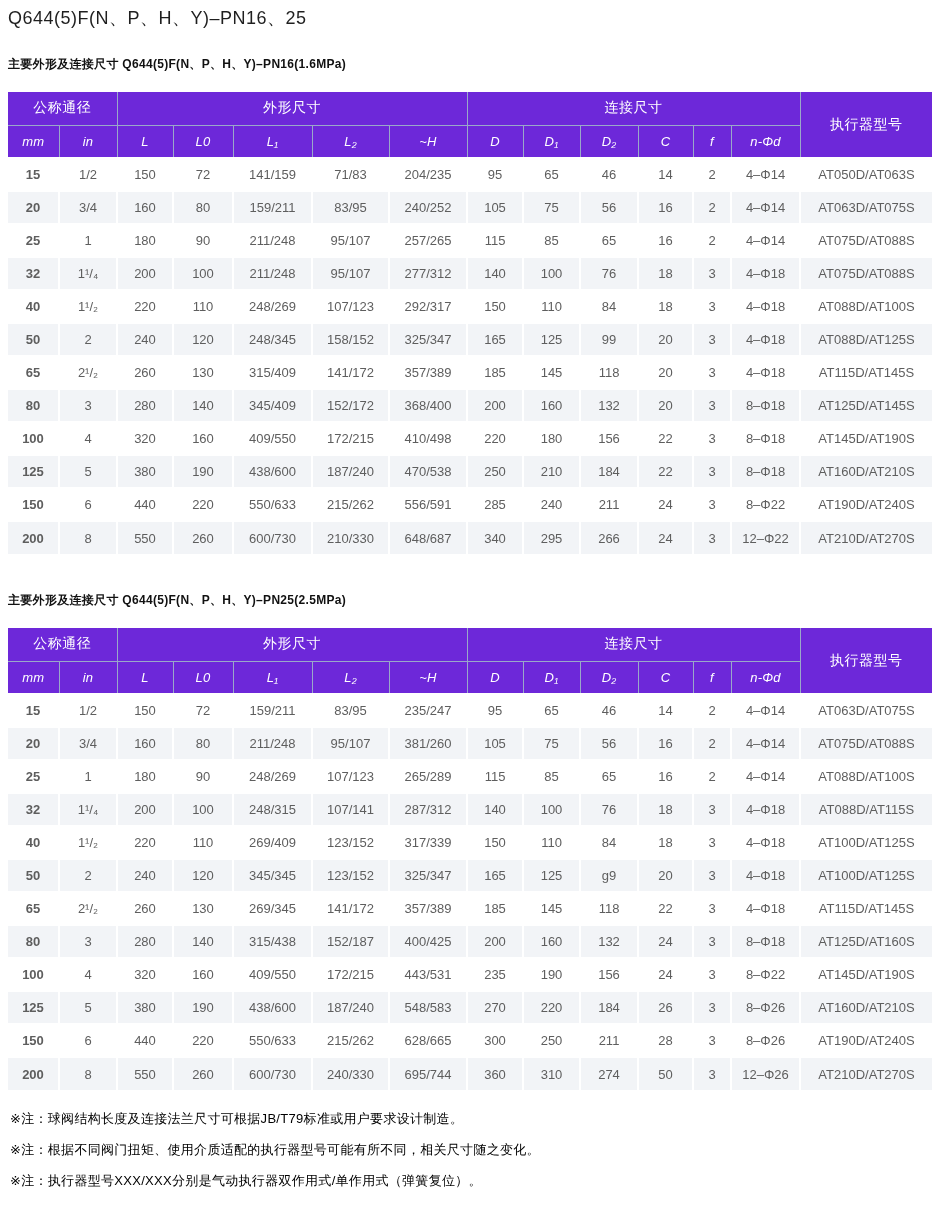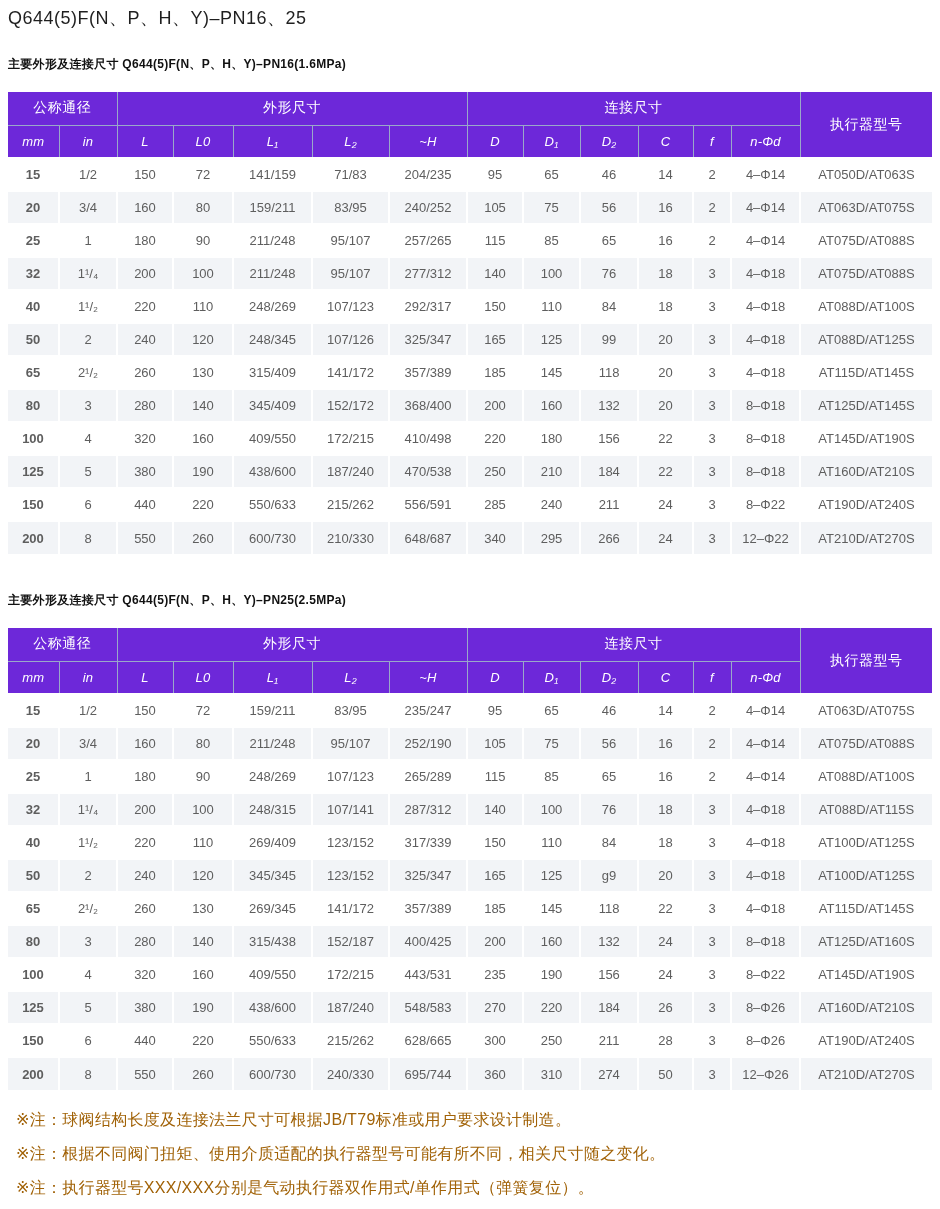--- a/index.html
+++ b/index.html
@@ -53,23 +53,23 @@
     padding: 0;
     border-left: 2px solid #ffffff;
     background: #ffffff;
   }
   tbody td:first-child { border-left: none; font-weight: bold; }
   tbody tr:nth-child(even) td { background: #f2f4f7; }
   tbody tr { border-top: 2px solid #ffffff; }
 
   .notes { margin-top: 20px; }
   .notes p {
-    margin: 0 0 13px 8px;
-    font-size: 16px;
-    color: #a16207;
+    margin: 0 0 13px 2px;
+    font-size: 13px;
+    color: #000000;
     letter-spacing: 0.3px;
   }
 </style>
 </head>
 <body>
 
 <div class="page">
 
   <h1 class="doc-title">Q644(5)F(N、P、H、Y)–PN16、25</h1>
 
@@ -195,21 +195,21 @@
           <td>3</td>
           <td>4–Φ18</td>
           <td>AT088D/AT100S</td>
         </tr>
         <tr>
           <td>50</td>
           <td>2</td>
           <td>240</td>
           <td>120</td>
           <td>248/345</td>
-          <td>107/126</td>
+          <td>158/152</td>
           <td>325/347</td>
           <td>165</td>
           <td>125</td>
           <td>99</td>
           <td>20</td>
           <td>3</td>
           <td>4–Φ18</td>
           <td>AT088D/AT125S</td>
         </tr>
         <tr>
@@ -370,21 +370,21 @@
           <td>4–Φ14</td>
           <td>AT063D/AT075S</td>
         </tr>
         <tr>
           <td>20</td>
           <td>3/4</td>
           <td>160</td>
           <td>80</td>
           <td>211/248</td>
           <td>95/107</td>
-          <td>252/190</td>
+          <td>381/260</td>
           <td>105</td>
           <td>75</td>
           <td>56</td>
           <td>16</td>
           <td>2</td>
           <td>4–Φ14</td>
           <td>AT075D/AT088S</td>
         </tr>
         <tr>
           <td>25</td>

